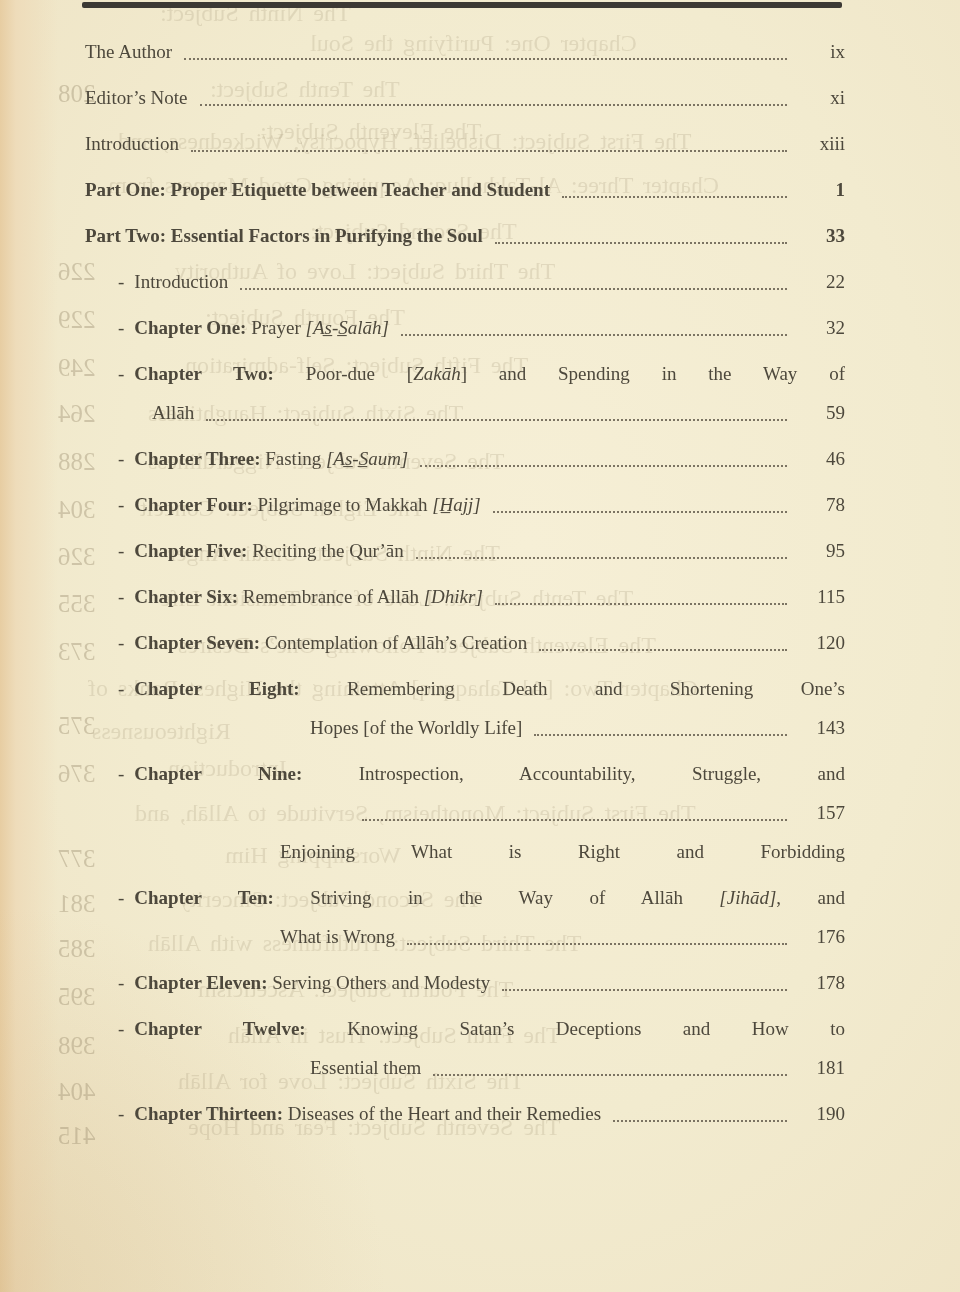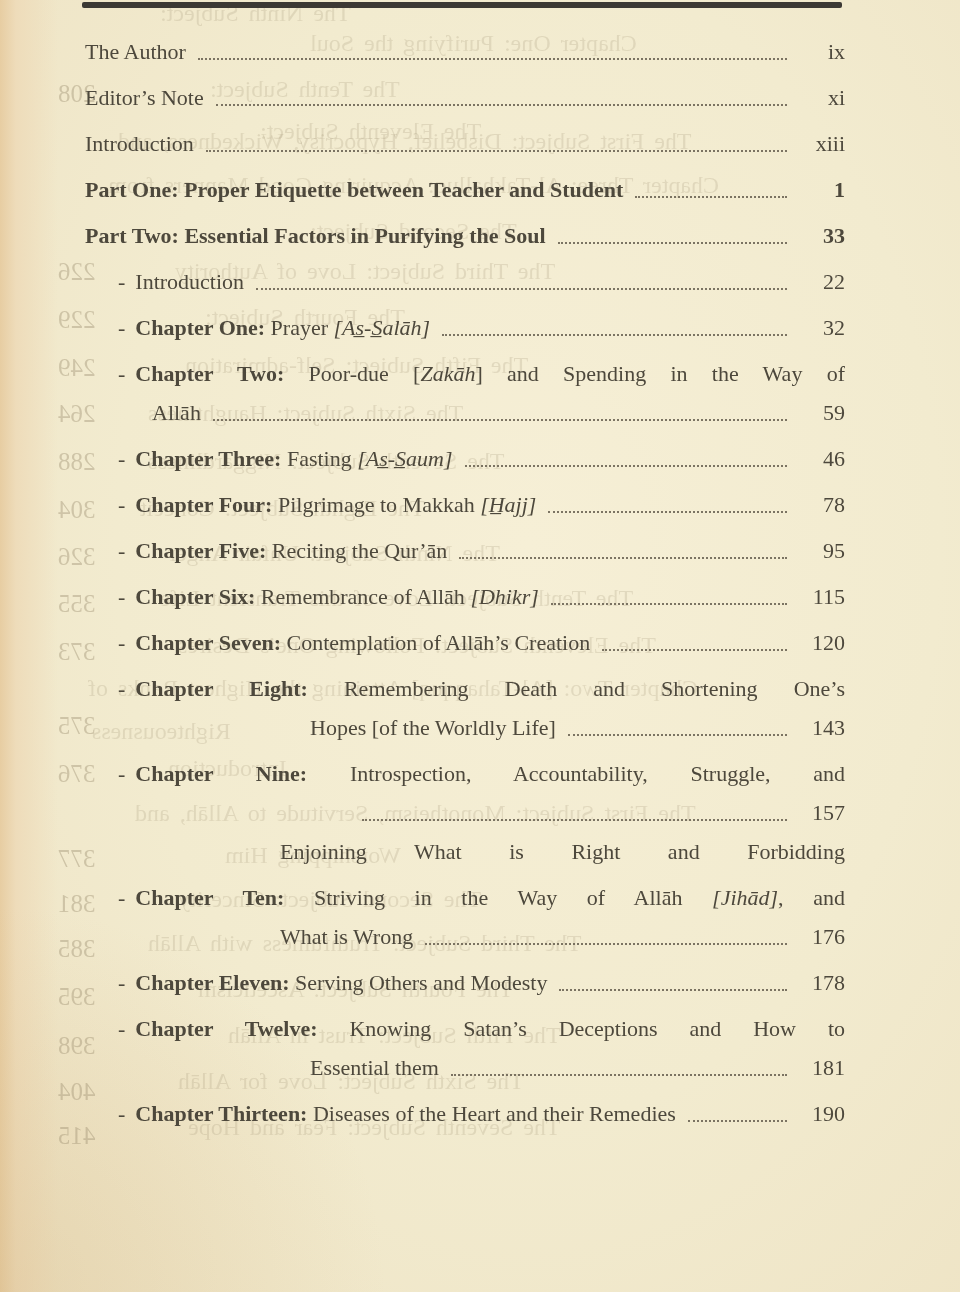--- a/index.html
+++ b/index.html
@@ -22,21 +22,21 @@
     background:radial-gradient(circle at 0% 100%, rgba(208,176,124,.30), rgba(208,176,124,0) 24%);
   }
   .top-rule{
     position:absolute;left:82px;top:2px;width:760px;height:6px;
     background:#3c3934;border-radius:2px;z-index:3;
   }
   
   #toc{position:absolute;left:85px;top:22px;width:760px;z-index:2;overflow:hidden}
   .row{
     display:flex;align-items:baseline;
-    margin-top:13px;font-size:22px;line-height:33px;white-space:nowrap;justify-content:space-between;
+    margin-top:13px;font-size:19px;line-height:33px;white-space:nowrap;justify-content:space-between;
   }
   .row.cont{margin-top:6px}
   .row.just{display:block;text-align:justify;text-align-last:justify;white-space:normal}
   .ind-1{margin-left:33px}
   .ind-2{margin-left:67px}
   .ind-3{margin-left:195px}
   .ind-4{margin-left:225px}
   .ind-5{margin-left:265px}
   .dash{margin-right:10px}
   .b{font-weight:bold}

